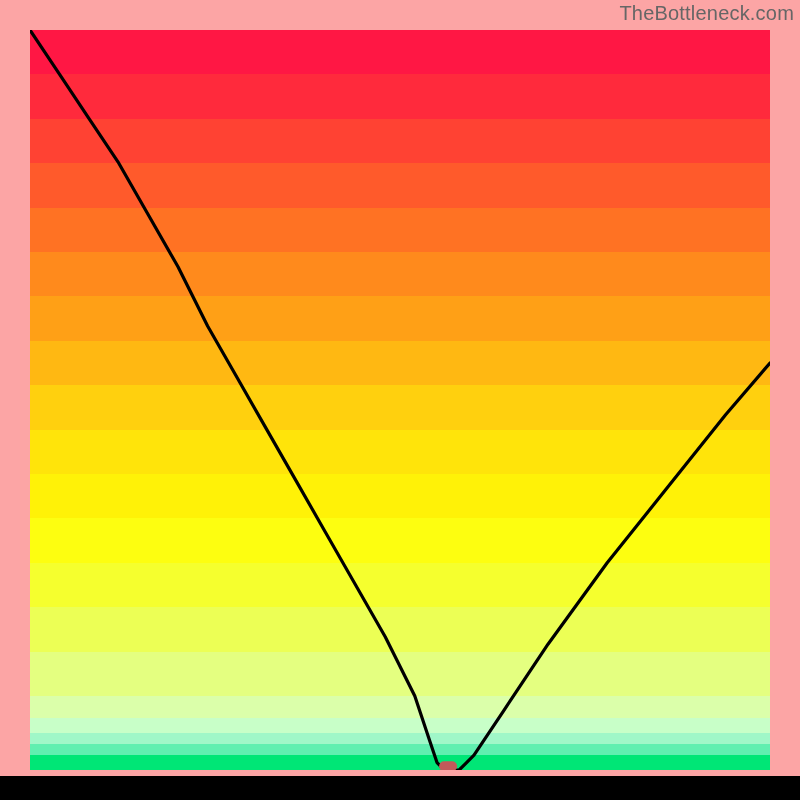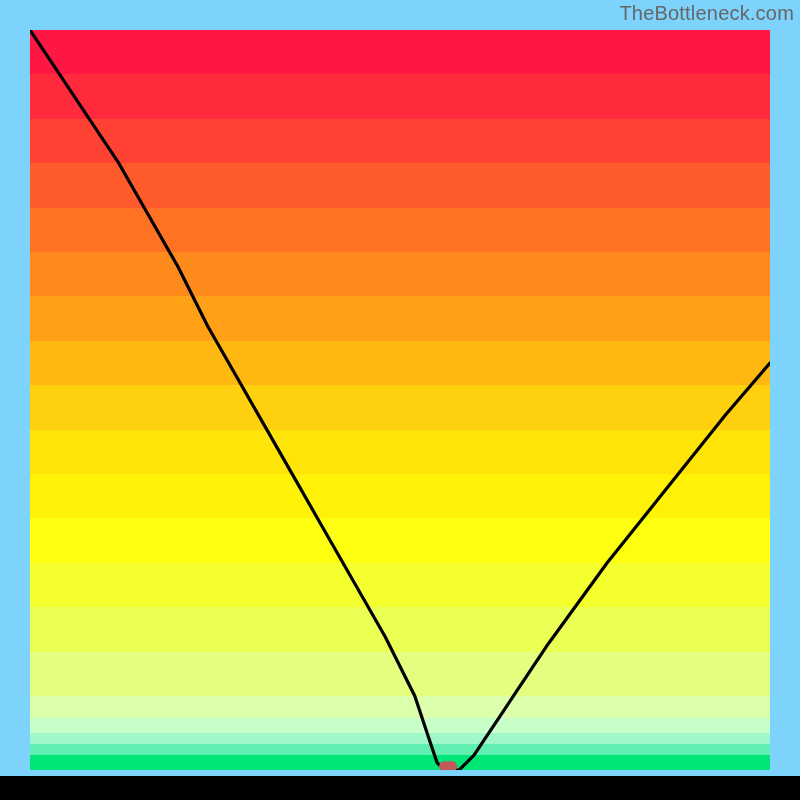--- a/index.html
+++ b/index.html
@@ -7,21 +7,21 @@
     padding: 0;
     width: 800px;
     height: 800px;
     background: #000;
     font-family: Arial, Helvetica, sans-serif;
   }
   .frame {
     position: relative;
     width: 800px;
     height: 776px;
-    background: #7dd3fc;
+    background: #fca5a5;
   }
   .watermark {
     position: absolute;
     top: 2px;
     right: 6px;
     color: #666;
     font-size: 20px;
     font-weight: 500;
     z-index: 10;
     letter-spacing: 0.2px;

